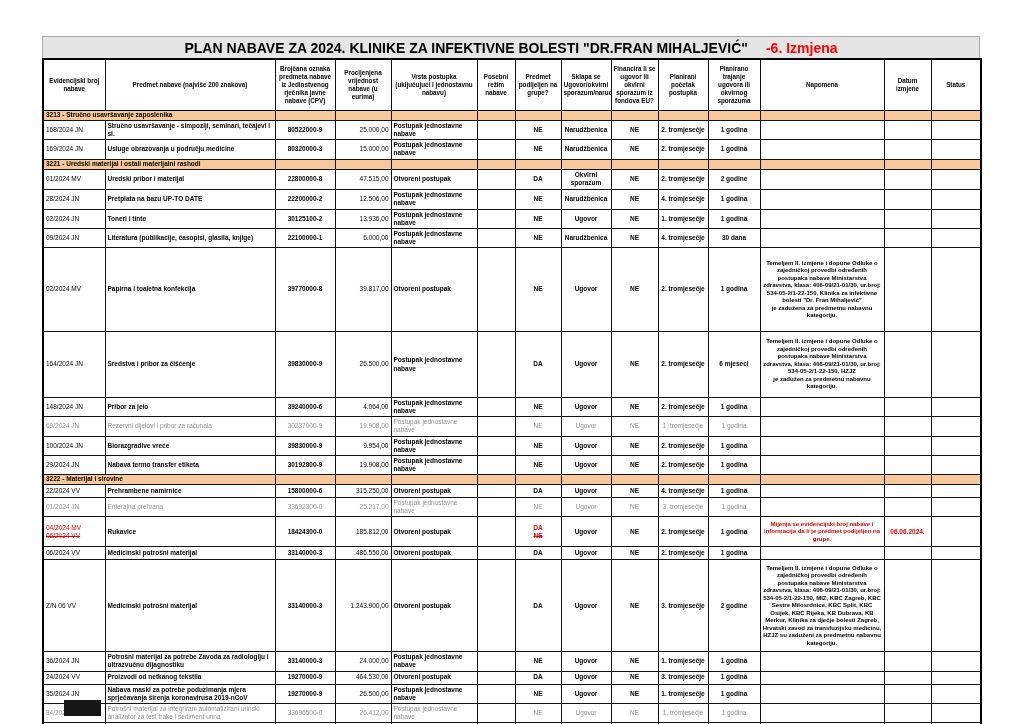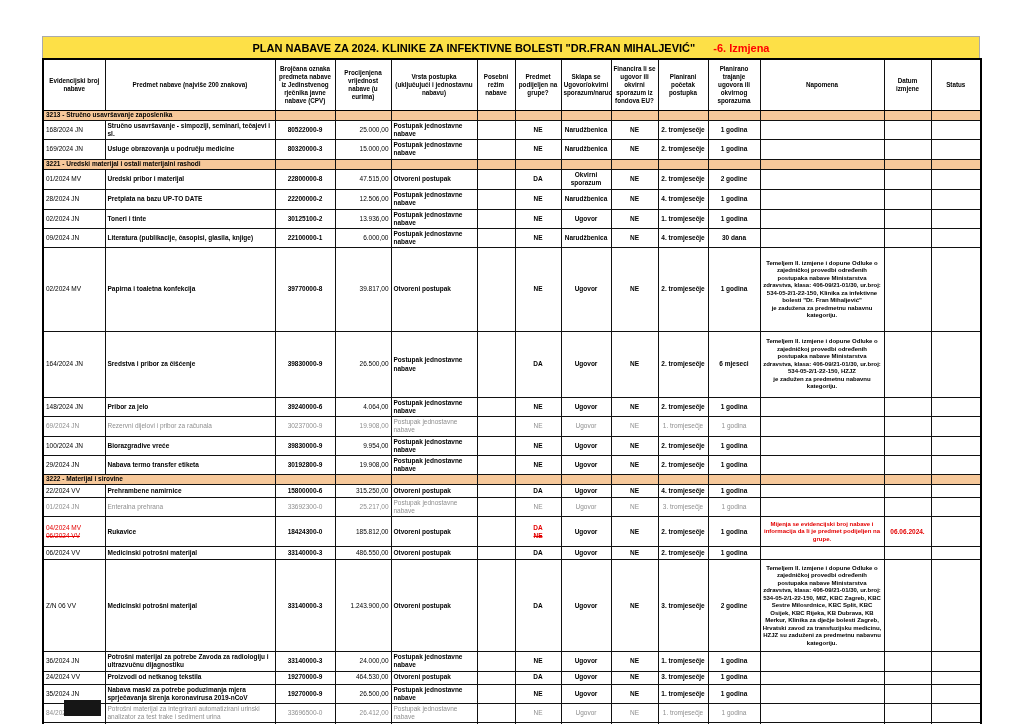--- a/index.html
+++ b/index.html
@@ -1,20 +1,20 @@
 <!DOCTYPE html>
 <html><head>
 <meta charset="utf-8">
 <style>
   html,body{margin:0;padding:0;background:#ffffff;width:1024px;height:724px;overflow:hidden;
     font-family:"Liberation Sans", sans-serif;}
   #page{position:relative;width:1024px;height:724px;background:#fff;}
   #sheet{position:absolute;left:42px;top:36px;width:938px;}
-  .title-bar{background:#fde047;border:1px solid #aaa;border-bottom:none;height:21px;
-    display:flex;align-items:center;justify-content:center;font-size:11px;font-weight:bold;color:#000;}
+  .title-bar{background:#e5e5e5;border:1px solid #aaa;border-bottom:none;height:21px;
+    display:flex;align-items:center;justify-content:center;font-size:14px;font-weight:bold;color:#000;}
   .title-red{color:#ff0000;margin-left:18px;}
   table{border-collapse:collapse;table-layout:fixed;width:938px;background:#fff;}
   td,th{border:1px solid #111;padding:1px 2px;vertical-align:middle;font-size:6.5px;color:#000;
     overflow:hidden;text-align:center;line-height:1.25;}
   table{border:2px solid #000;}
   thead th{font-weight:bold;font-size:6.3px;height:48px;background:#fff;border-bottom:1.5px solid #000;}
   .sec-label{text-align:left;font-weight:bold;background:#f6c89a;white-space:nowrap;}
   tr.section-row td{background:#f6c89a;height:9px;padding:0 2px;}
   .c-evid{text-align:left;}
   .c-predmet{text-align:left;font-weight:bold;}

